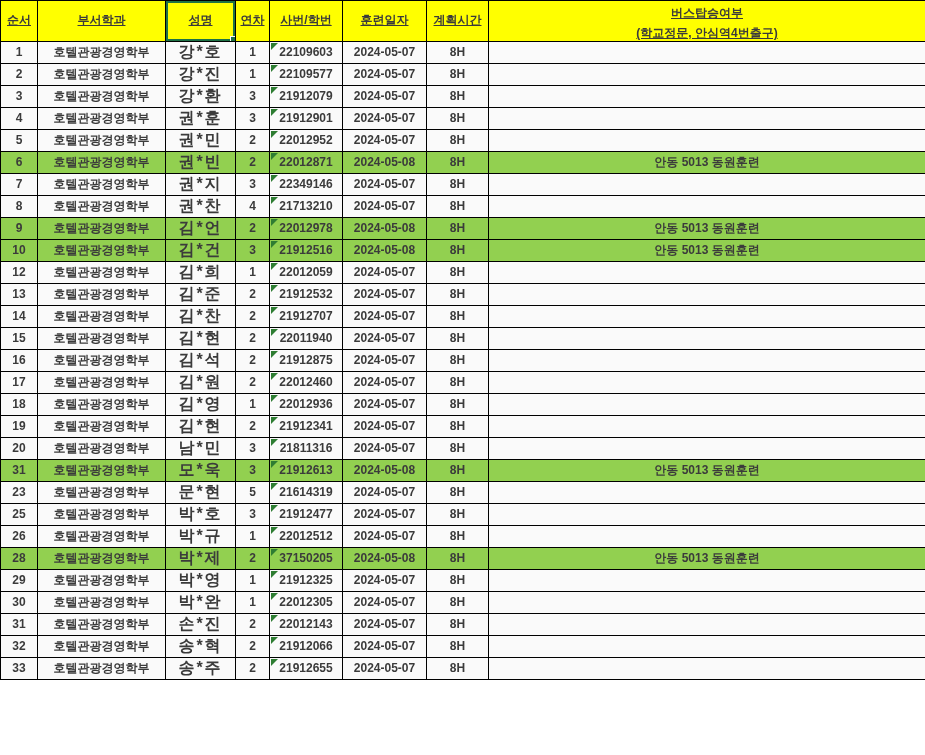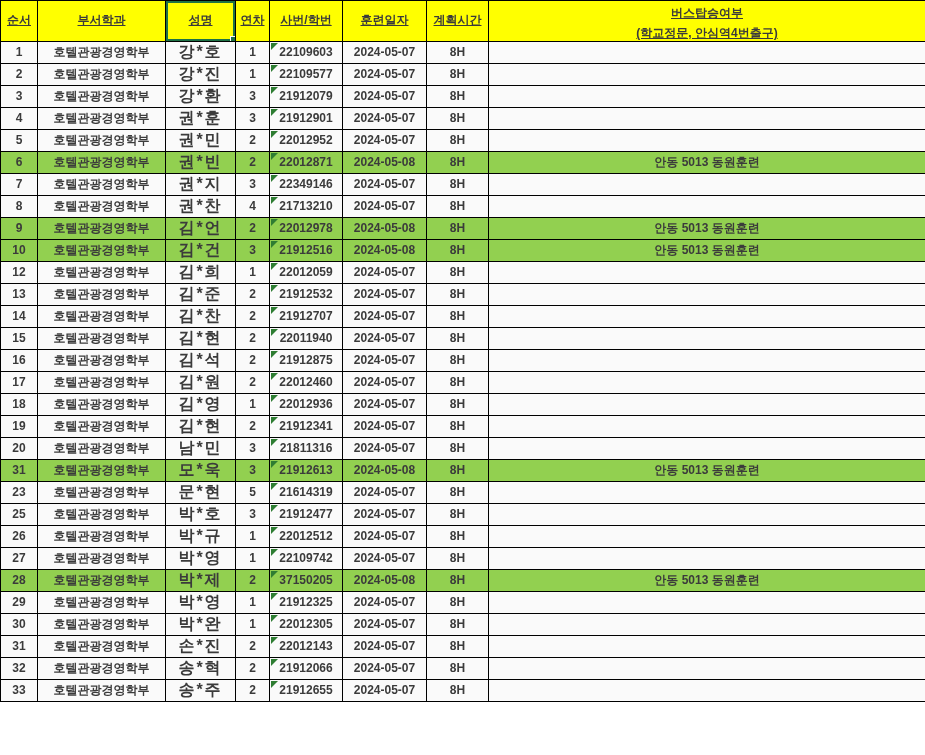--- a/index.html
+++ b/index.html
@@ -385,33 +385,20 @@
     <td class="c-name">박*규</td>
     <td class="c-year">1</td>
     <td class="c-id">
       <span class="tri"></span>
       <span>22012512</span>
     </td>
     <td class="c-date">2024-05-07</td>
     <td class="c-hours">8H</td>
     <td class="c-bus"></td>
   </tr>
-      <tr>
-    <td class="c-no">27</td>
-    <td class="c-dept">호텔관광경영학부</td>
-    <td class="c-name">박*영</td>
-    <td class="c-year">1</td>
-    <td class="c-id">
-      <span class="tri"></span>
-      <span>22109742</span>
-    </td>
-    <td class="c-date">2024-05-07</td>
-    <td class="c-hours">8H</td>
-    <td class="c-bus"></td>
-  </tr>
       <tr class="hl">
     <td class="c-no">28</td>
     <td class="c-dept">호텔관광경영학부</td>
     <td class="c-name">박*제</td>
     <td class="c-year">2</td>
     <td class="c-id">
       <span class="tri"></span>
       <span>37150205</span>
     </td>
     <td class="c-date">2024-05-08</td>

